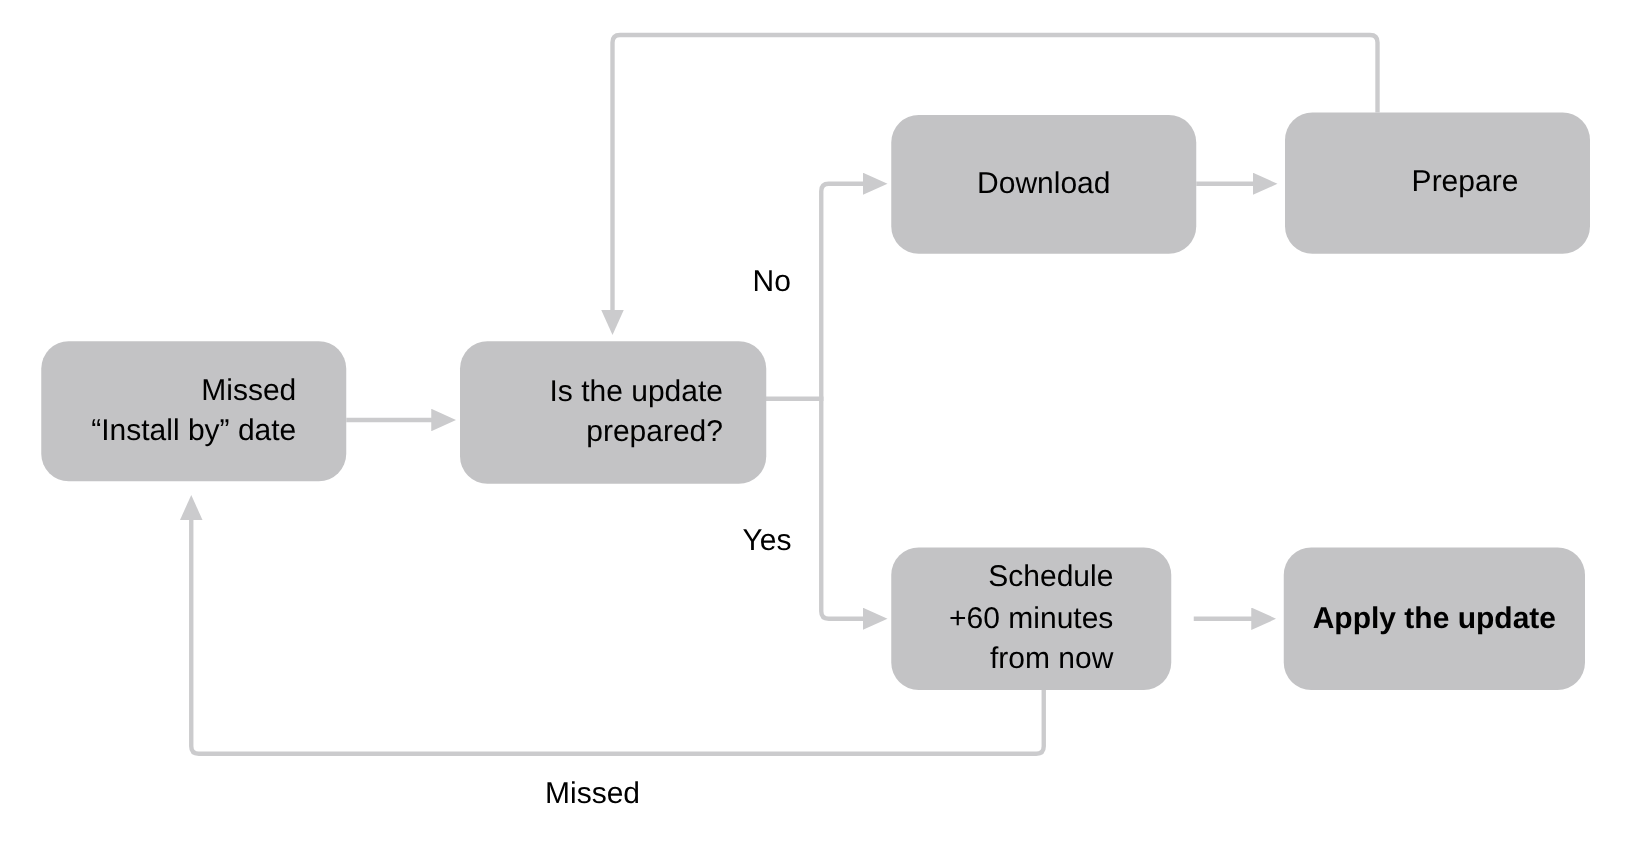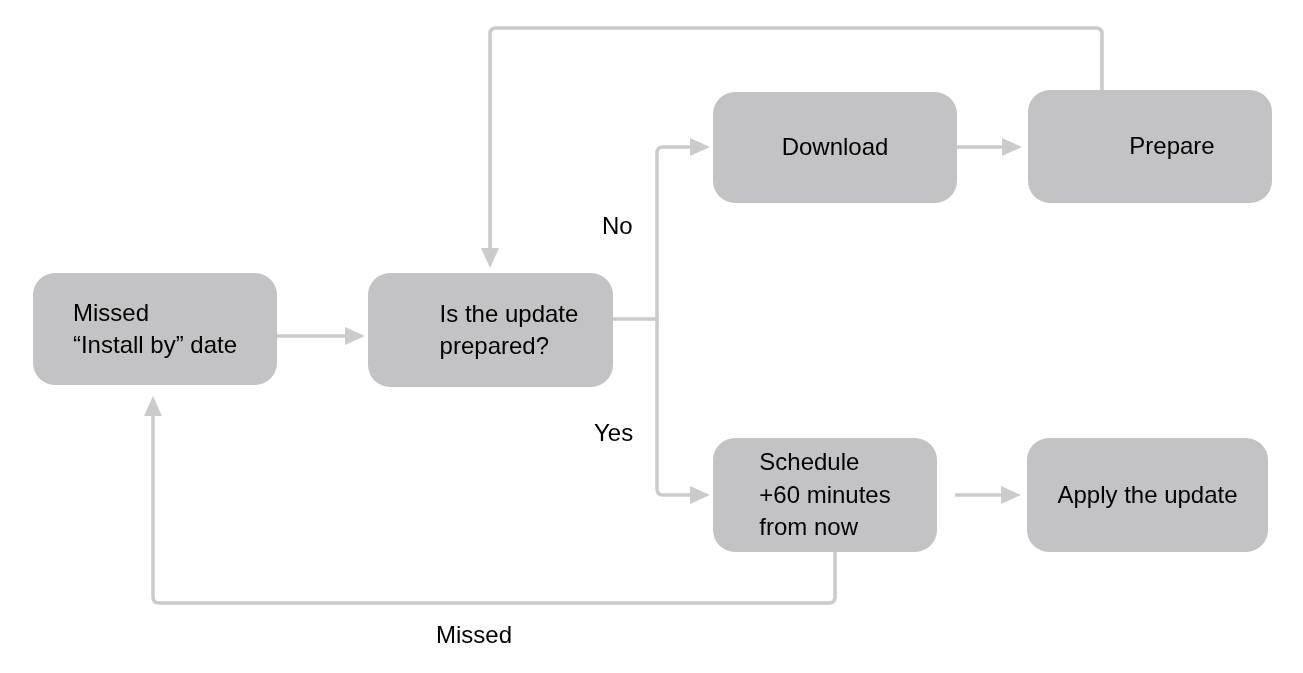--- a/index.html
+++ b/index.html
@@ -33,41 +33,41 @@
     fill: var(--connector, #cbcbcd);
     stroke: none;
   }
   .node {
     position: absolute;
     background: var(--node-fill, #c3c3c5);
     border-radius: 22px;
     display: flex;
     align-items: center;
     justify-content: center;
-    text-align: left;
+    text-align: right;
     font-size: 24px;
     line-height: 1.35;
     color: var(--text, #000000);
     box-sizing: border-box;
   }
   .node .node-label {
     white-space: pre-line;
   }
   .edge-label {
     position: absolute;
     font-size: 24px;
     color: var(--text, #000000);
   }
   
   .n-missed   { left: 33px;   top: 273px; width: 244px; height: 112px; }
   .n-prepared { left: 368px;  top: 273px; width: 245px; height: 114px; padding-left: 37px; }
   .n-download { left: 713px;  top: 92px;  width: 244px; height: 111px; }
   .n-prepare  { left: 1028px; top: 90px;  width: 244px; height: 113px; padding-left: 44px; }
   .n-schedule { left: 713px;  top: 438px; width: 224px; height: 114px; }
-  .n-apply    { left: 1027px; top: 438px; width: 241px; height: 114px; }
+  .n-apply    { left: 1027px; top: 438px; width: 241px; height: 114px; font-weight: bold; }
   
   .l-no     { left: 602px; top: 212px; width: 48px;  }
   .l-yes    { left: 594px; top: 419px; width: 56px;  }
   .l-missed { left: 436px; top: 621px; width: 106px; }
 </style>
 </head>
 <body>
 
 <div class="canvas">
 

